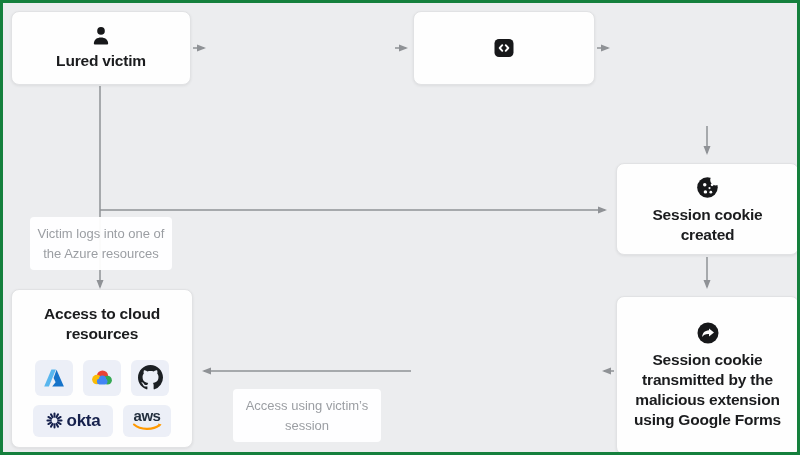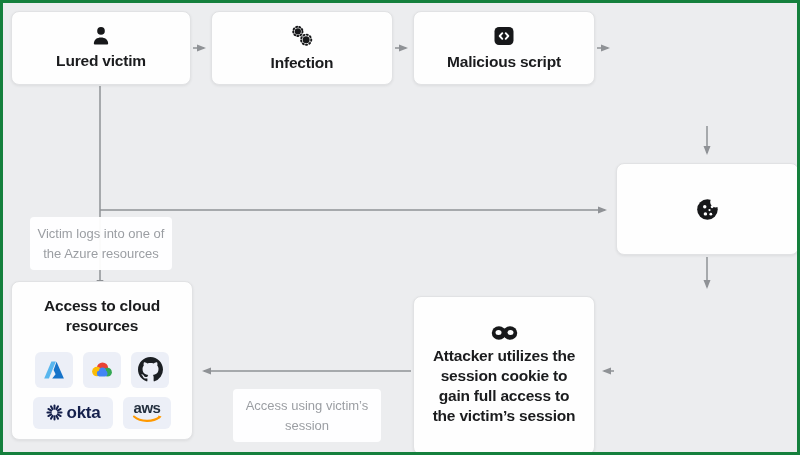--- a/index.html
+++ b/index.html
@@ -68,65 +68,52 @@
   <div class="node" style="left:8px;top:8px;width:180px;height:74px">
     <span class="icon">
       <svg width="24" height="21" viewBox="0 0 24 22" fill="#17181a">
         <circle cx="12" cy="6.2" r="4"></circle>
         <path d="M4.5 19.5c0-4.1 3.4-6.3 7.5-6.3s7.5 2.2 7.5 6.3c0 .6-.4 1-1 1h-13c-.6 0-1-.4-1-1z"></path>
       </svg>
     </span>
     <span class="label">Lured victim</span>
   </div>
 
-  <div class="node" style="left:208px;top:8px;width:182px;height:74px">
-    <span class="icon">
-      <svg width="24" height="24" viewBox="0 0 26 26">
-        <g fill="#17181a" stroke="#17181a">
-          <circle cx="8.5" cy="8" r="3.4" stroke="none"></circle>
-          <circle cx="8.5" cy="8" r="5" fill="none" stroke-width="2.1" stroke-dasharray="1.2 2.3" stroke-linecap="round"></circle>
-          <circle cx="17.5" cy="17" r="3.8" stroke="none"></circle>
-          <circle cx="17.5" cy="17" r="5.5" fill="none" stroke-width="2.1" stroke-dasharray="1.2 2.5" stroke-linecap="round"></circle>
-        </g>
-      </svg>
-    </span>
-    <span class="label">Infection</span>
-  </div>
 
   <div class="node" style="left:410px;top:8px;width:182px;height:74px">
     <span class="icon">
       <svg width="24" height="22" viewBox="0 0 24 22">
         <rect x="2.5" y="2" width="19" height="18" rx="4.5" fill="#17181a"></rect>
         <g stroke="#fff" stroke-width="1.9" fill="none" stroke-linecap="round" stroke-linejoin="round">
           <path d="M10.3 8.2 L7.7 11 L10.3 13.8"></path>
           <path d="M13.7 8.2 L16.3 11 L13.7 13.8"></path>
         </g>
       </svg>
     </span>
-    <span class="label">Malicious script</span>
   </div>
 
 
   <div class="node" style="left:613px;top:160px;width:183px;height:92px">
     <span class="icon">
       <svg width="26" height="26" viewBox="0 0 24 24">
         <circle cx="11.5" cy="12.5" r="9.5" fill="#17181a"></circle>
         <circle cx="19" cy="5.5" r="5" fill="#fefefe"></circle>
         <g fill="#fefefe">
           <circle cx="15.8" cy="10" r="1.3"></circle>
           <circle cx="9" cy="10" r="1.6"></circle>
           <circle cx="9.6" cy="16.5" r="1.6"></circle>
           <circle cx="14.6" cy="16.8" r="1.3"></circle>
           <circle cx="13.4" cy="13" r="1"></circle>
         </g>
       </svg>
     </span>
+    <span class="label">Session cookie created</span>
   </div>
 
-  <div class="node access" style="left:8px;top:278px;width:182px;height:159px">
+  <div class="node access" style="left:8px;top:286px;width:182px;height:159px">
     <span class="label">Access to cloud resources</span>
     <div class="logo-grid">
       <div class="logo-row">
         <span class="tile sq">
           <svg width="24" height="24" viewBox="0 0 24 24">
             <polygon points="9.4,3.5 13.9,3.5 6.9,20.5 2.2,20.5" fill="#58b6ee"></polygon>
             <polygon points="14.5,3.8 21.9,20.5 10.2,20.5 13.6,16.2 11.6,11.9" fill="#1673c9"></polygon>
           </svg>
         </span>
         <span class="tile sq">
@@ -170,30 +157,28 @@
           <span class="aws-text">aws</span>
           <svg width="30" height="9" viewBox="0 0 30 9">
             <path d="M2 1.5 C8.5 7.2, 21 7.2, 27.5 2.2" stroke="#FF9900" stroke-width="2.1" fill="none" stroke-linecap="round"></path>
             <polygon points="26.2,0.4 29.6,1.6 26.6,4.1" fill="#FF9900"></polygon>
           </svg>
         </span>
       </div>
     </div>
   </div>
 
-  <div class="node" style="left:410px;top:293px;width:182px;height:159px">
+
+  <div class="node" style="left:613px;top:293px;width:183px;height:159px">
     <span class="icon">
-      <svg width="27" height="16" viewBox="0 0 28 16">
-        <ellipse cx="8.2" cy="8" rx="7.4" ry="7" fill="#17181a"></ellipse>
-        <ellipse cx="19.8" cy="8" rx="7.4" ry="7" fill="#17181a"></ellipse>
-        <ellipse cx="7.8" cy="7.4" rx="3.1" ry="2.6" fill="#fefefe"></ellipse>
-        <ellipse cx="20.2" cy="7.4" rx="3.1" ry="2.6" fill="#fefefe"></ellipse>
+      <svg width="24" height="24" viewBox="0 0 24 24">
+        <circle cx="12" cy="12" r="10.5" fill="#17181a"></circle>
+        <path d="M13 7.5l5 4-5 4v-2.6c-3.6-.2-5.5 1-6.8 3 .2-3.4 2.2-6.4 6.8-6.6V7.5z" fill="#fefefe"></path>
       </svg>
     </span>
-    <span class="label">Attacker utilizes the session cookie to gain full access to the victim’s session</span>
+    <span class="label">Session cookie transmitted by the malicious extension using Google Forms</span>
   </div>
-
 
   <div class="note" style="left:27px;top:174px;width:142px">Victim logs into one of the Azure resources</div>
 
   <div class="note" style="left:230px;top:346px;width:148px">Access using victim’s session</div>
 
 </div>
 
 </body></html>

